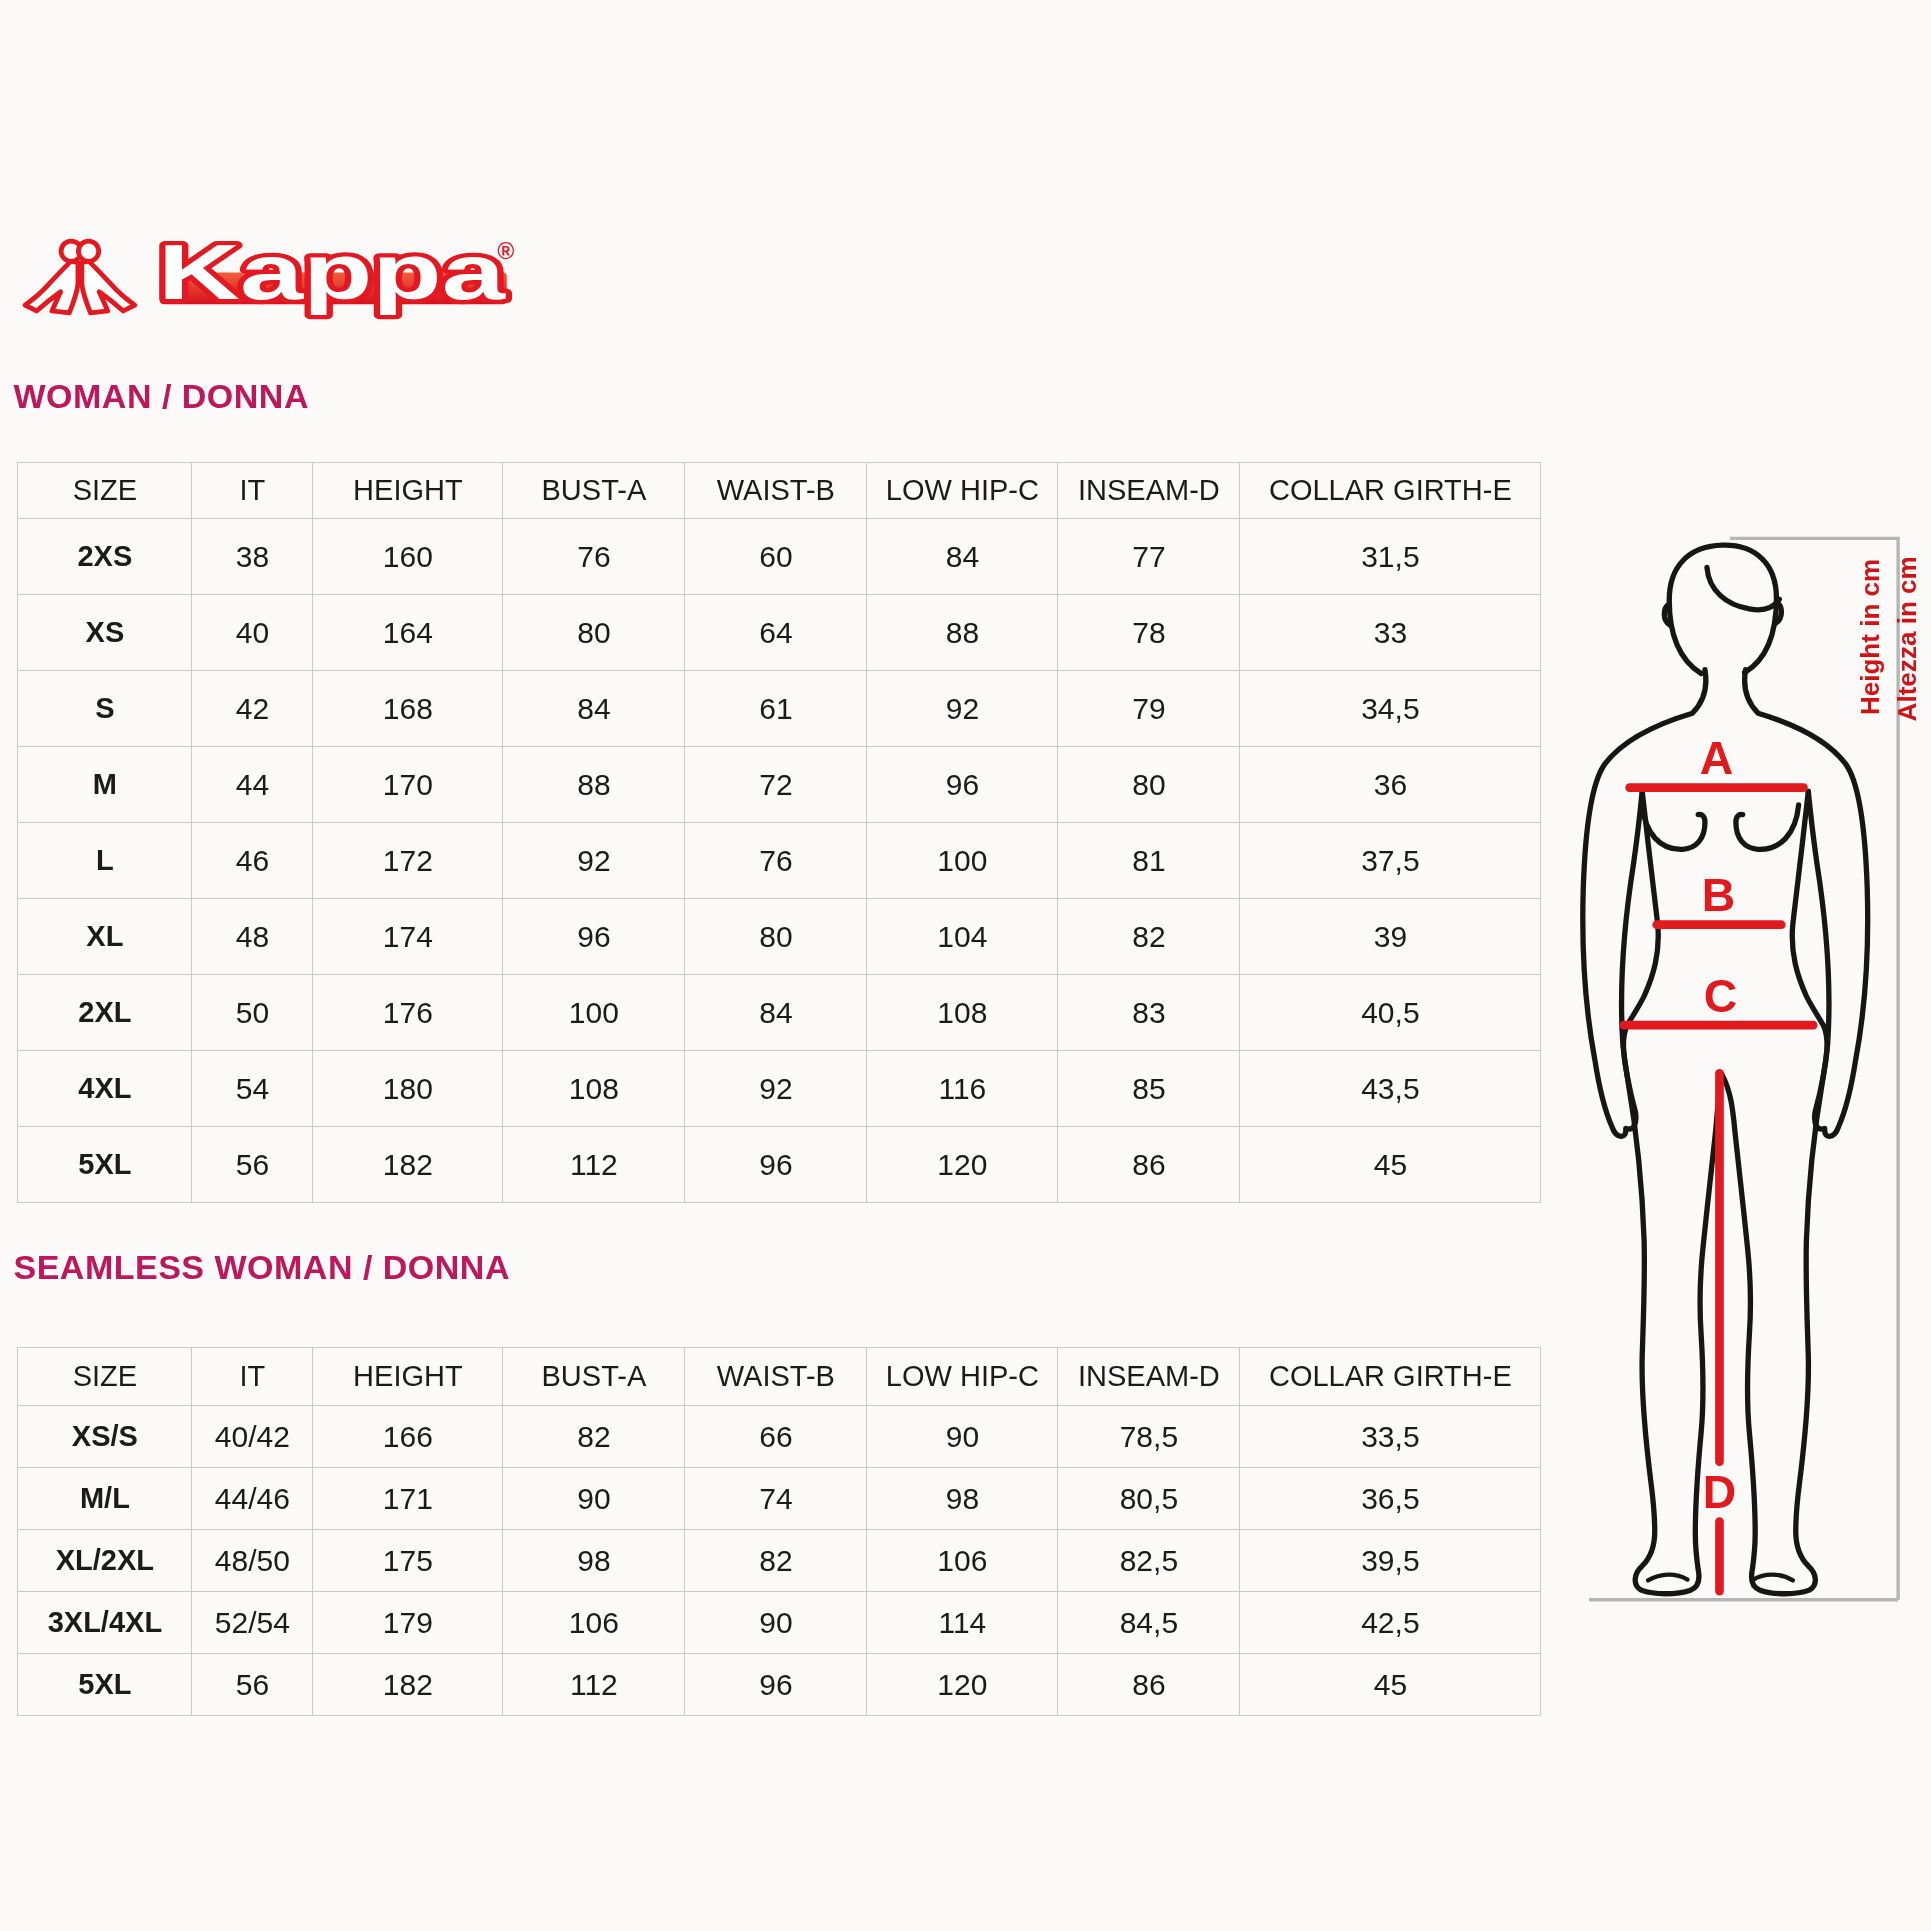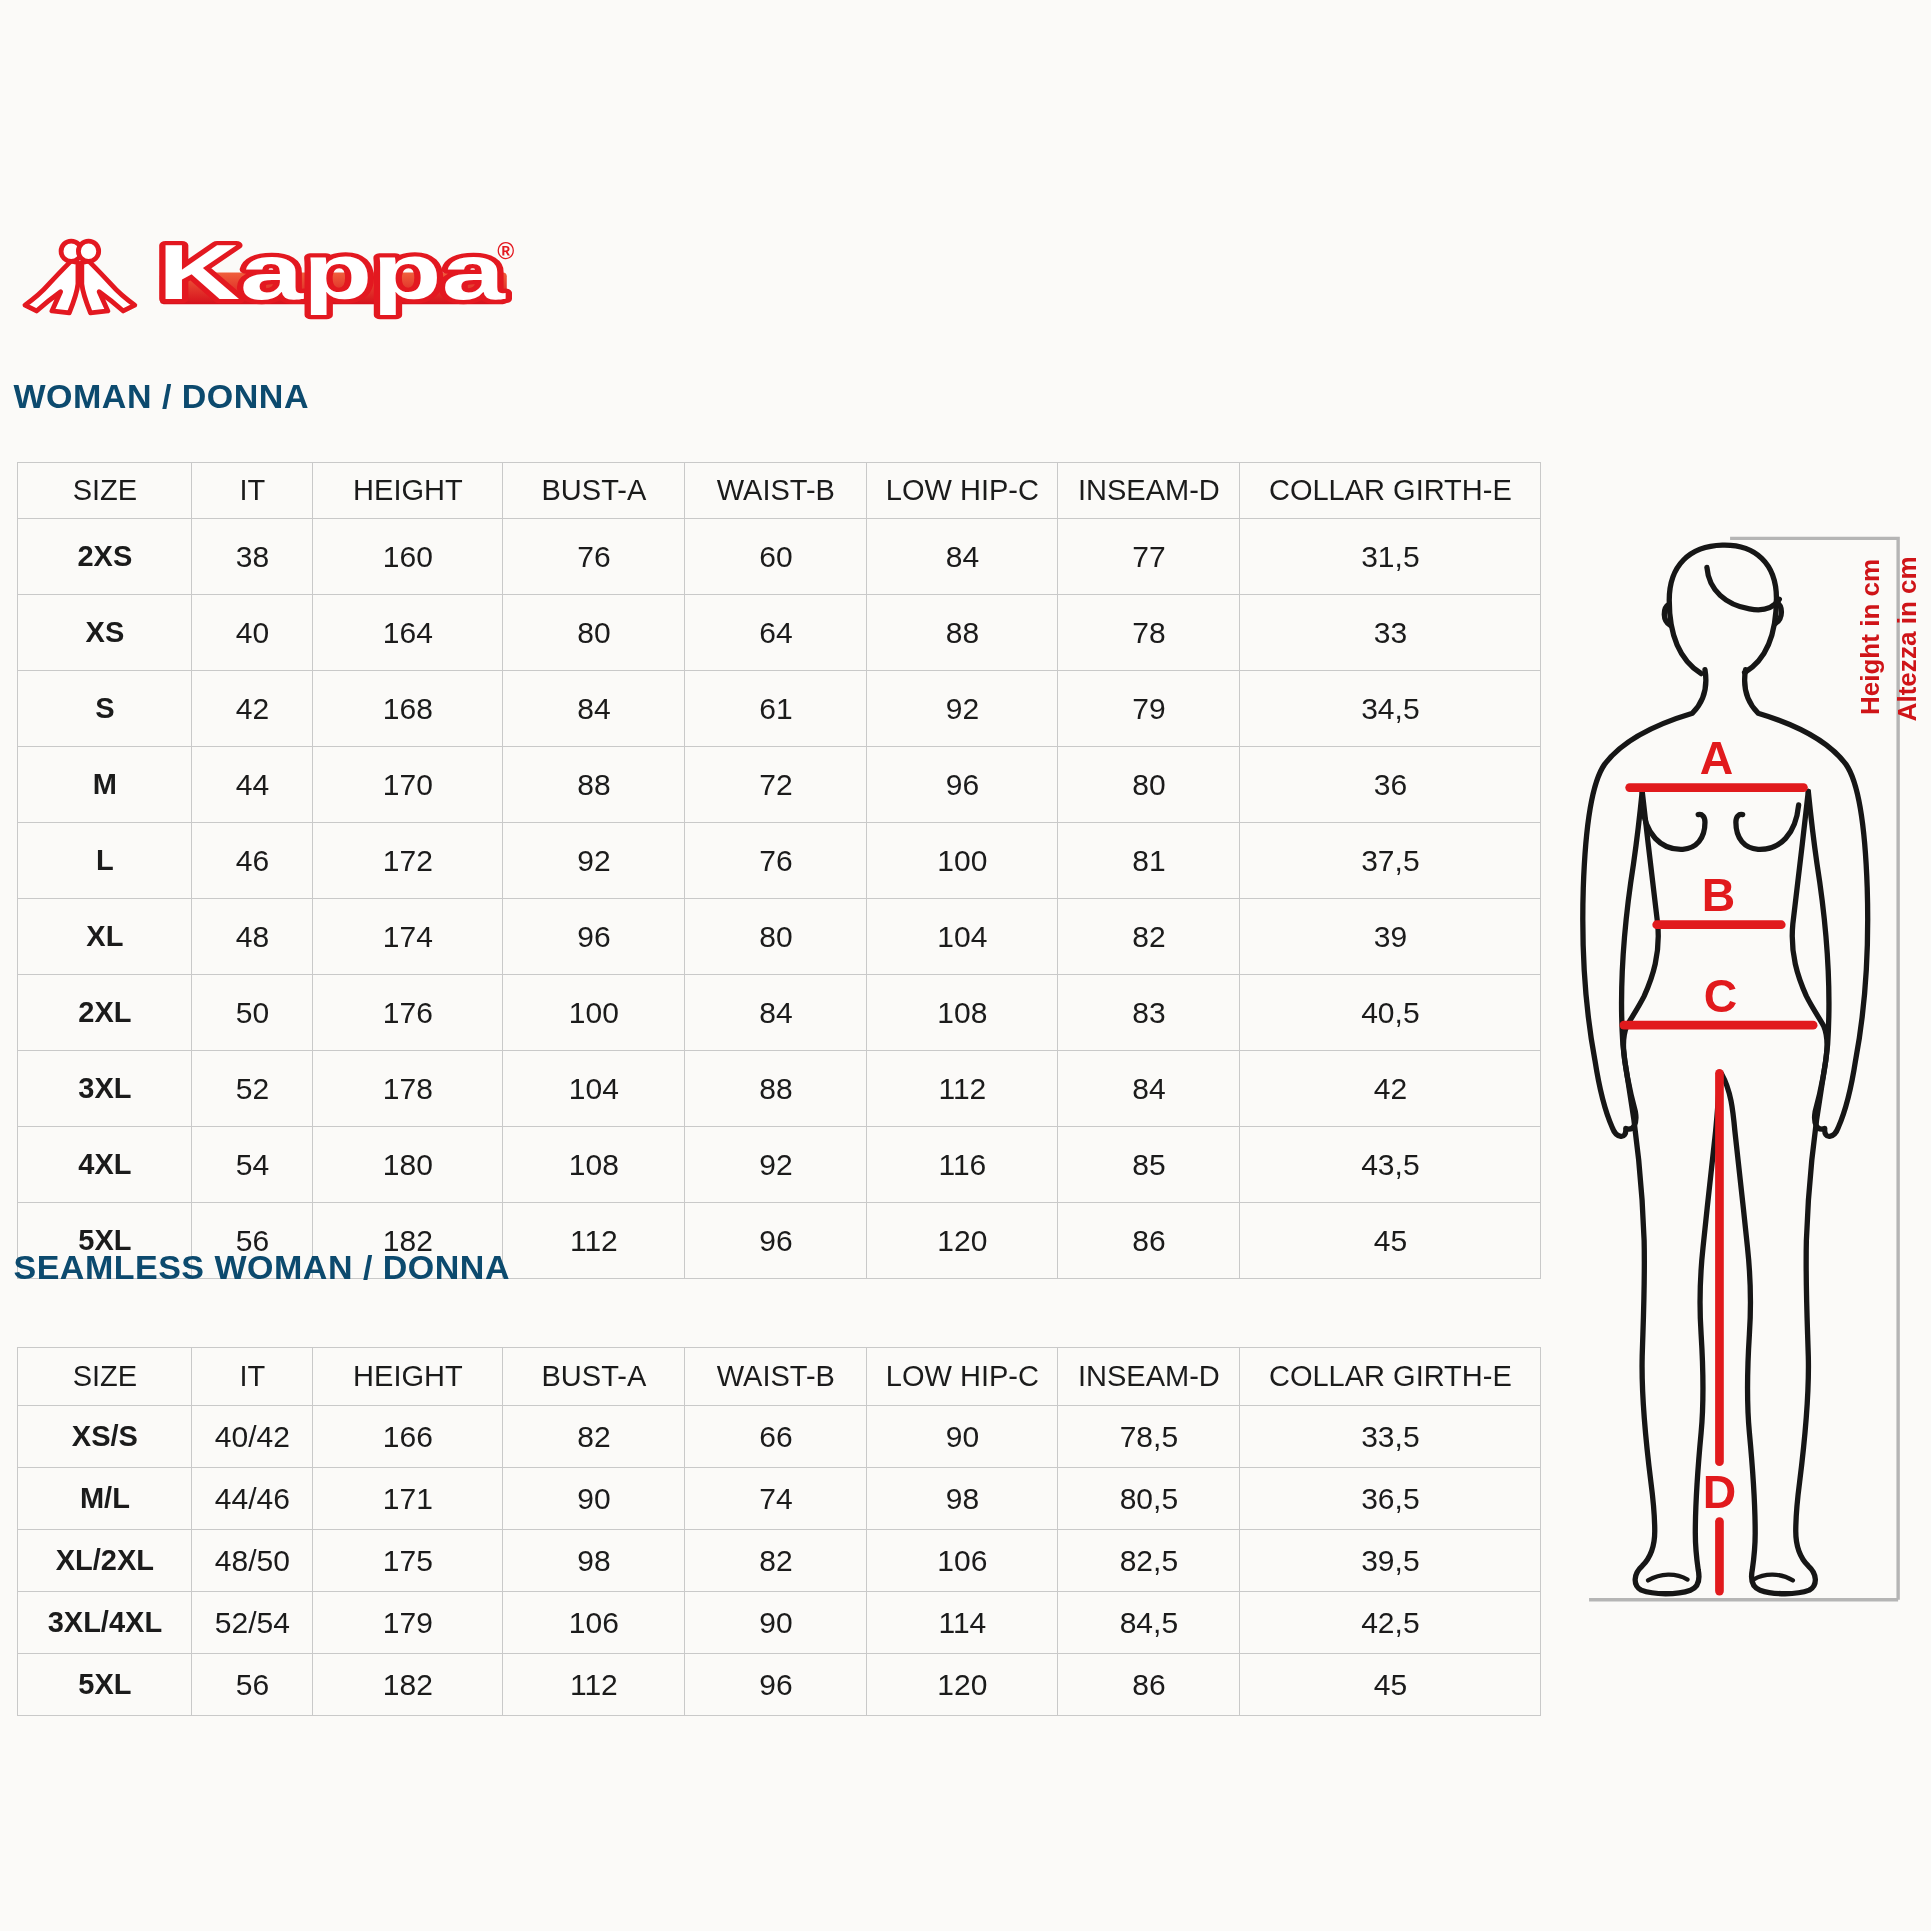--- a/index.html
+++ b/index.html
@@ -5,21 +5,21 @@
   html,body{margin:0;padding:0;}
   body{
     width:1931px;height:1931px;position:relative;
     background:#fbfaf8;
     font-family:"Liberation Sans", sans-serif;
     color:#151515;
     overflow:hidden;
   }
   .abs{position:absolute;}
   .section-title{
-    font-size:34px;font-weight:bold;letter-spacing:0.5px;color:#0c4a6e;
+    font-size:34px;font-weight:bold;letter-spacing:0.5px;color:#be185d;
     white-space:nowrap;
   }
   table.size-table{
     border-collapse:collapse;table-layout:fixed;width:1524px;
     background:transparent;
   }
   table.size-table th, table.size-table td{
     border:1.9px solid #c9c9c9;text-align:center;vertical-align:middle;
     padding:0;font-size:29px;color:#1b1b1b;
   }
@@ -143,30 +143,20 @@
     <td>2XL</td>
     <td>50</td>
     <td>176</td>
     <td>100</td>
     <td>84</td>
     <td>108</td>
     <td>83</td>
     <td>40,5</td>
   </tr>
   <tr class="row">
-    <td>3XL</td>
-    <td>52</td>
-    <td>178</td>
-    <td>104</td>
-    <td>88</td>
-    <td>112</td>
-    <td>84</td>
-    <td>42</td>
-  </tr>
-  <tr class="row">
     <td>4XL</td>
     <td>54</td>
     <td>180</td>
     <td>108</td>
     <td>92</td>
     <td>116</td>
     <td>85</td>
     <td>43,5</td>
   </tr>
   <tr class="row">

